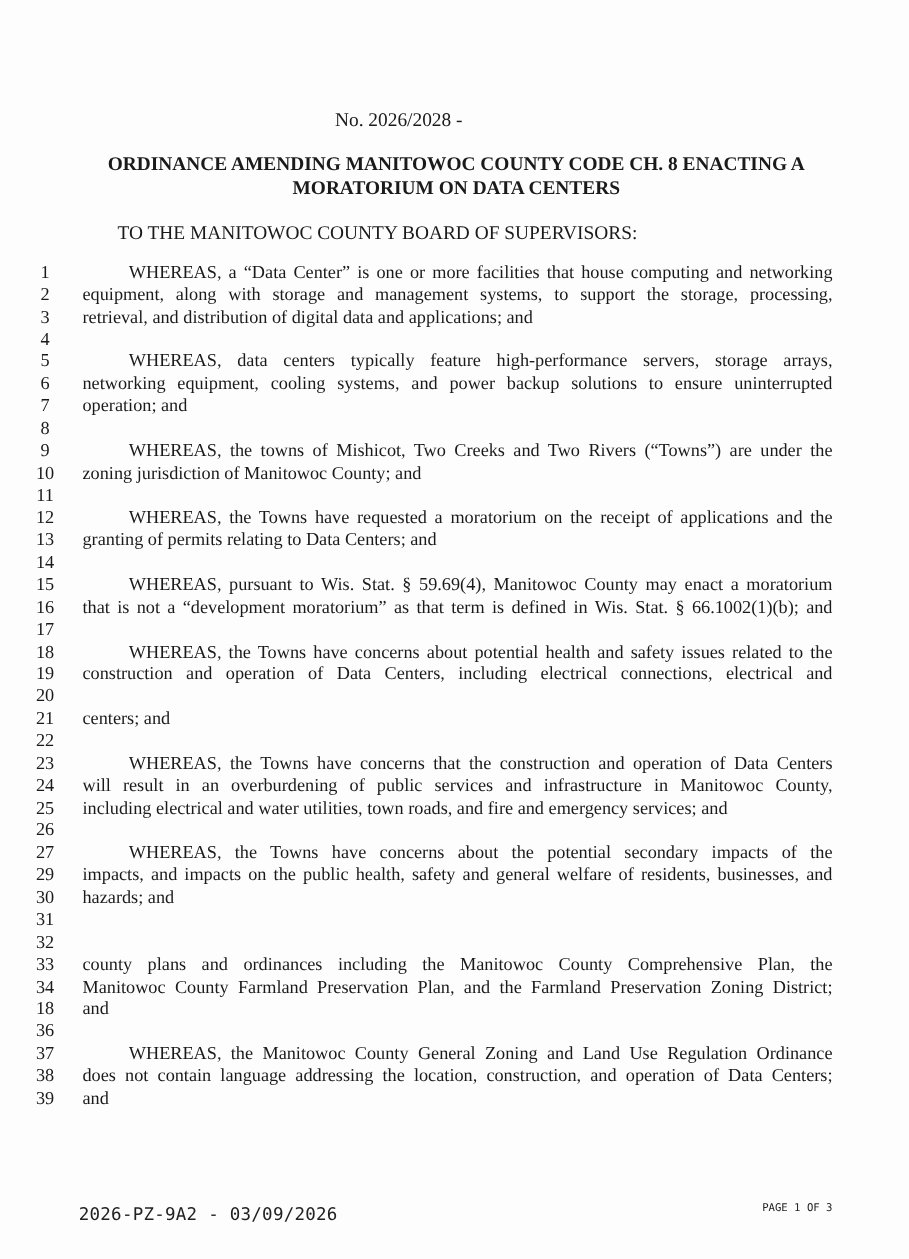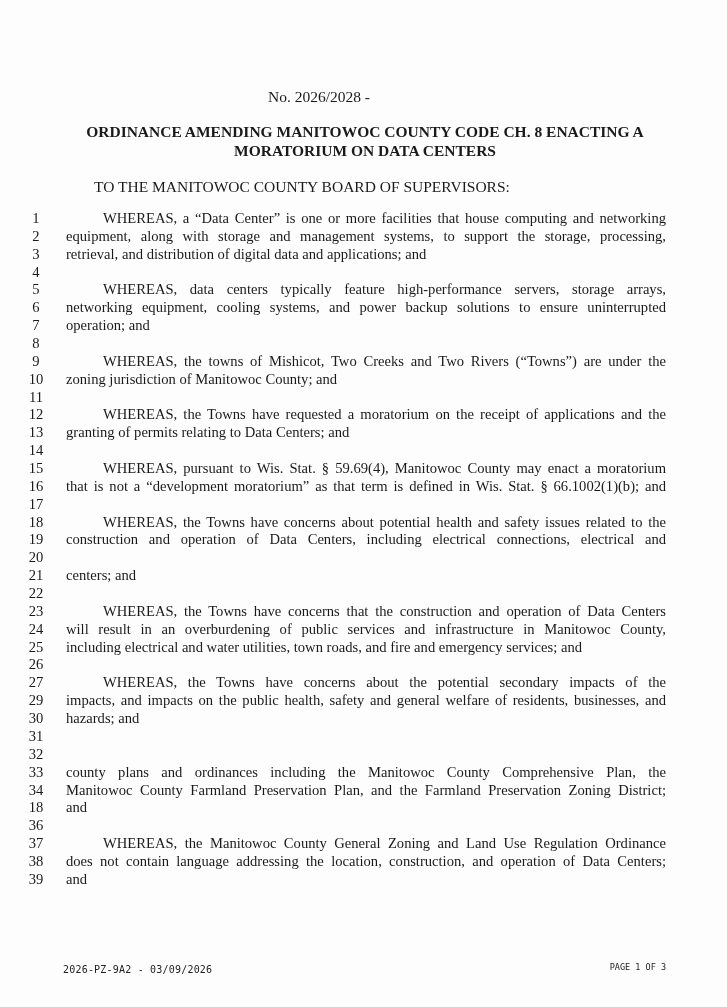--- a/index.html
+++ b/index.html
@@ -7,21 +7,21 @@
   .page { position: absolute; left: 0; top: 0; width: 727px; height: 1007px; background: #fdfdfd; }
   .doc-number { position: absolute; top: 88px; left: 0; width: 638px; text-align: center; font-size: 15.5px; }
   .title { position: absolute; top: 122px; left: 60px; width: 610px; text-align: center; font-weight: bold; font-size: 15.5px; line-height: 19px; }
   .salutation { position: absolute; top: 178px; left: 66px; font-size: 15.5px; margin-left: 28px; }
   .lines { position: absolute; top: 210px; left: 0; width: 727px; }
   .ln { position: relative; height: 17.87px; line-height: 17.87px; font-size: 14.6px; white-space: nowrap; }
   .ln-num { position: absolute; left: 24px; width: 24px; text-align: center; }
   .ln-text { position: absolute; left: 66px; width: 600px; text-align: justify; text-align-last: justify; white-space: normal; overflow: hidden; height: 17.87px; }
   .ln-text.indent { left: 103px; width: 563px; }
   .ln-text.last { text-align-last: left; }
-  .footer-left { position: absolute; top: 964px; left: 63px; font-family: "DejaVu Sans Mono", "Liberation Mono", monospace; font-size: 10px; color: #222; letter-spacing: 0.2px; }
+  .footer-left { position: absolute; top: 964px; left: 63px; font-family: "DejaVu Sans Mono", "Liberation Mono", monospace; font-size: 14px; color: #222; letter-spacing: 0.2px; }
   .footer-right { position: absolute; top: 962px; right: 61px; font-family: "DejaVu Sans Mono", "Liberation Mono", monospace; font-size: 8.5px; color: #222; }
 </style>
 </head>
 <body>
 
 <div class="page">
   <div class="doc-number">No. 2026/2028 -</div>
   <div class="title">
     <div>ORDINANCE AMENDING MANITOWOC COUNTY CODE CH. 8 ENACTING A</div>
     <div>MORATORIUM ON DATA CENTERS</div>

